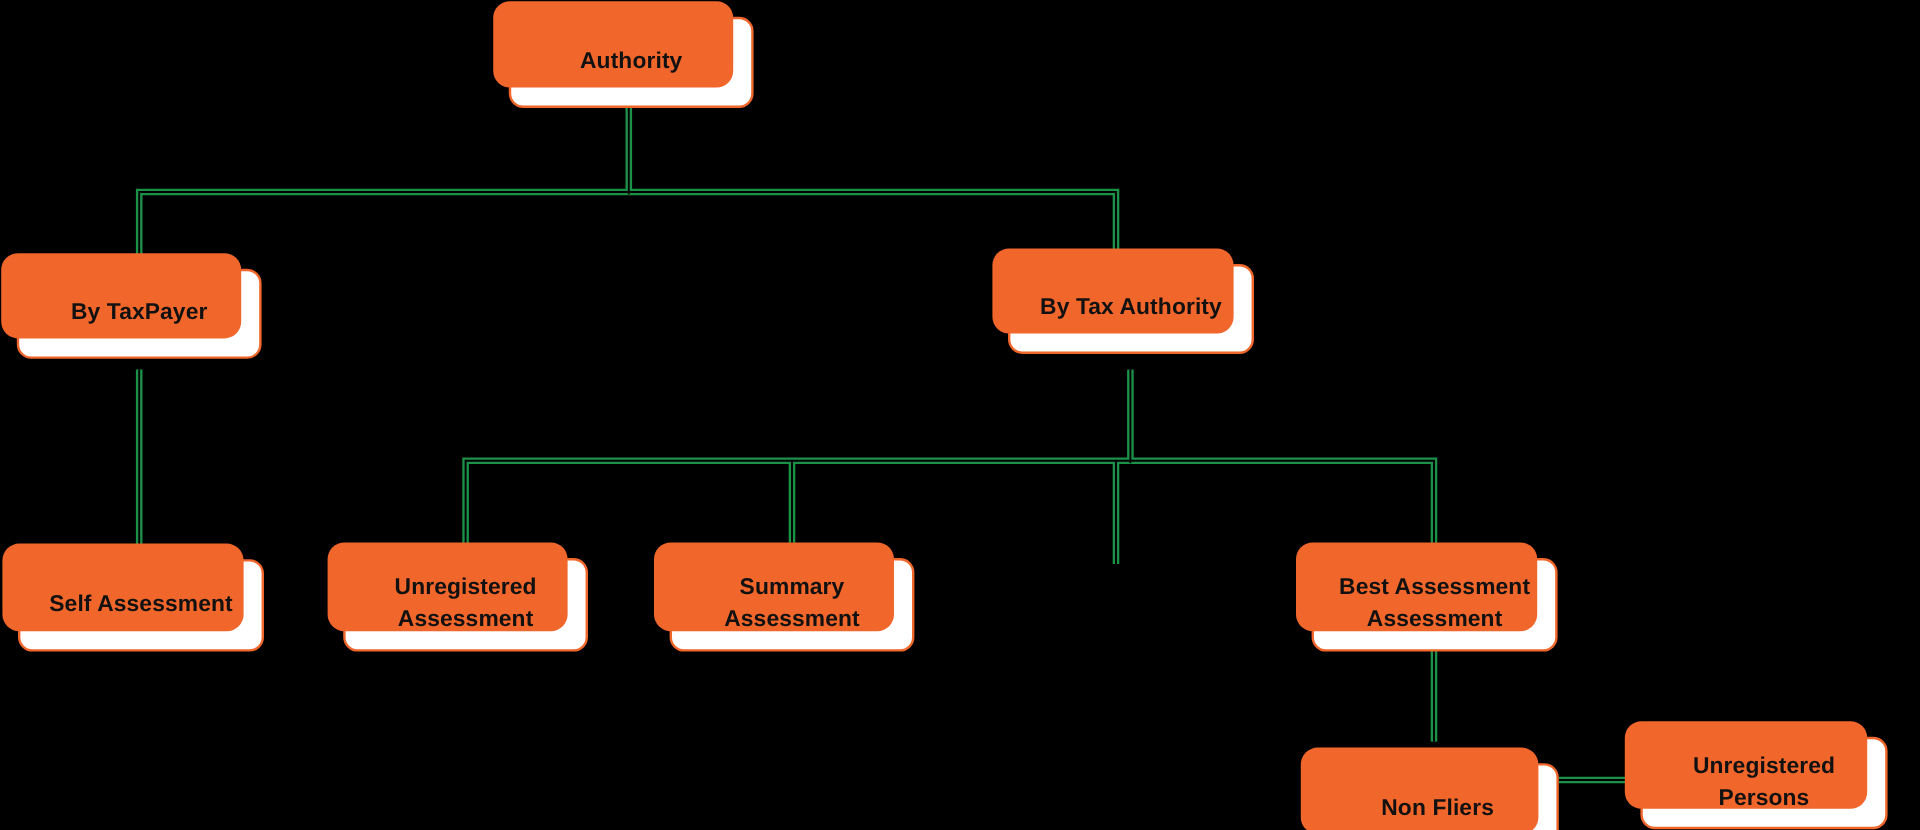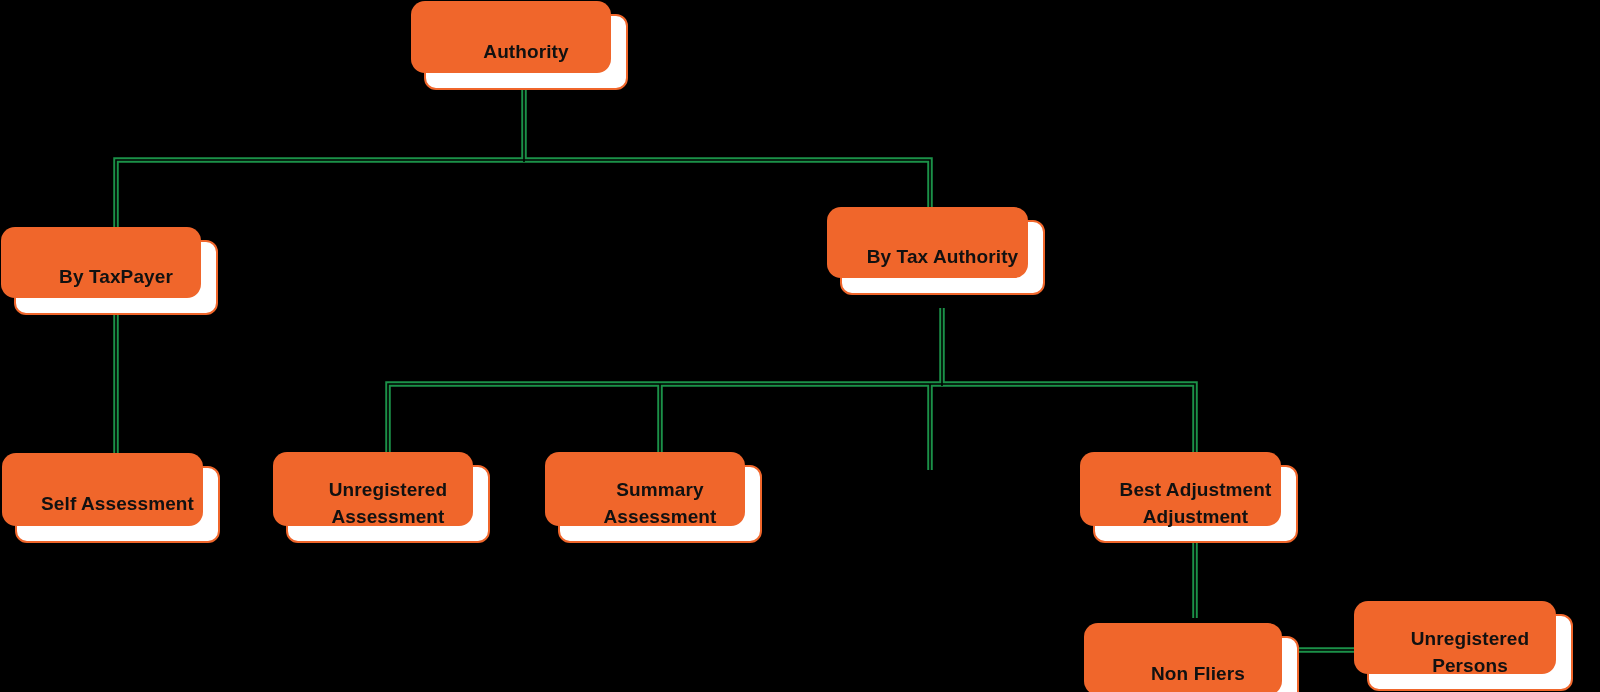--- a/index.html
+++ b/index.html
@@ -40,21 +40,21 @@
   .node::before {
     content: "";
     position: absolute;
     left: -15px; top: -15px;
     width: 100%; height: 100%;
     background: #F0662B;
     border-radius: 14px;
     z-index: -1;
   }
   #n-assessment       { left: 424px;  top: 14px;  width: 204px; height: 76px; }
-  #n-by-taxpayer      { left: 14px;   top: 240px; width: 204px; height: 75px; }
+  #n-by-taxpayer      { left: 14px;   top: 224px; width: 204px; height: 75px; }
   #n-by-tax-authority { left: 840px;  top: 220px; width: 205px; height: 75px; }
   #n-self-assessment  { left: 15px;   top: 466px; width: 205px; height: 77px; }
   #n-provisional      { left: 286px;  top: 465px; width: 204px; height: 78px; }
   #n-summary          { left: 558px;  top: 465px; width: 204px; height: 78px; align-items: center; }
   #n-scrutiny         { left: 828px;  top: 465px; width: 204px; height: 78px; }
   #n-best-adjustment  { left: 1093px; top: 465px; width: 205px; height: 78px; }
   #n-non-fliers       { left: 1097px; top: 636px; width: 202px; height: 76px; }
   #n-unregistered     { left: 1367px; top: 614px; width: 206px; height: 77px; }
 </style>
 </head>
@@ -104,21 +104,21 @@
   <div class="node" id="n-provisional">
     <span>Unregistered Assessment</span>
   </div>
 
   <div class="node" id="n-summary">
     <span>Summary Assessment</span>
   </div>
 
 
   <div class="node" id="n-best-adjustment">
-    <span>Best Adjustment Adjustment</span>
+    <span>Best Assessment Assessment</span>
   </div>
 
   <div class="node" id="n-non-fliers">
     <span>Non Fliers</span>
   </div>
 
   <div class="node" id="n-unregistered">
     <span>Unregistered Persons</span>
   </div>
 

